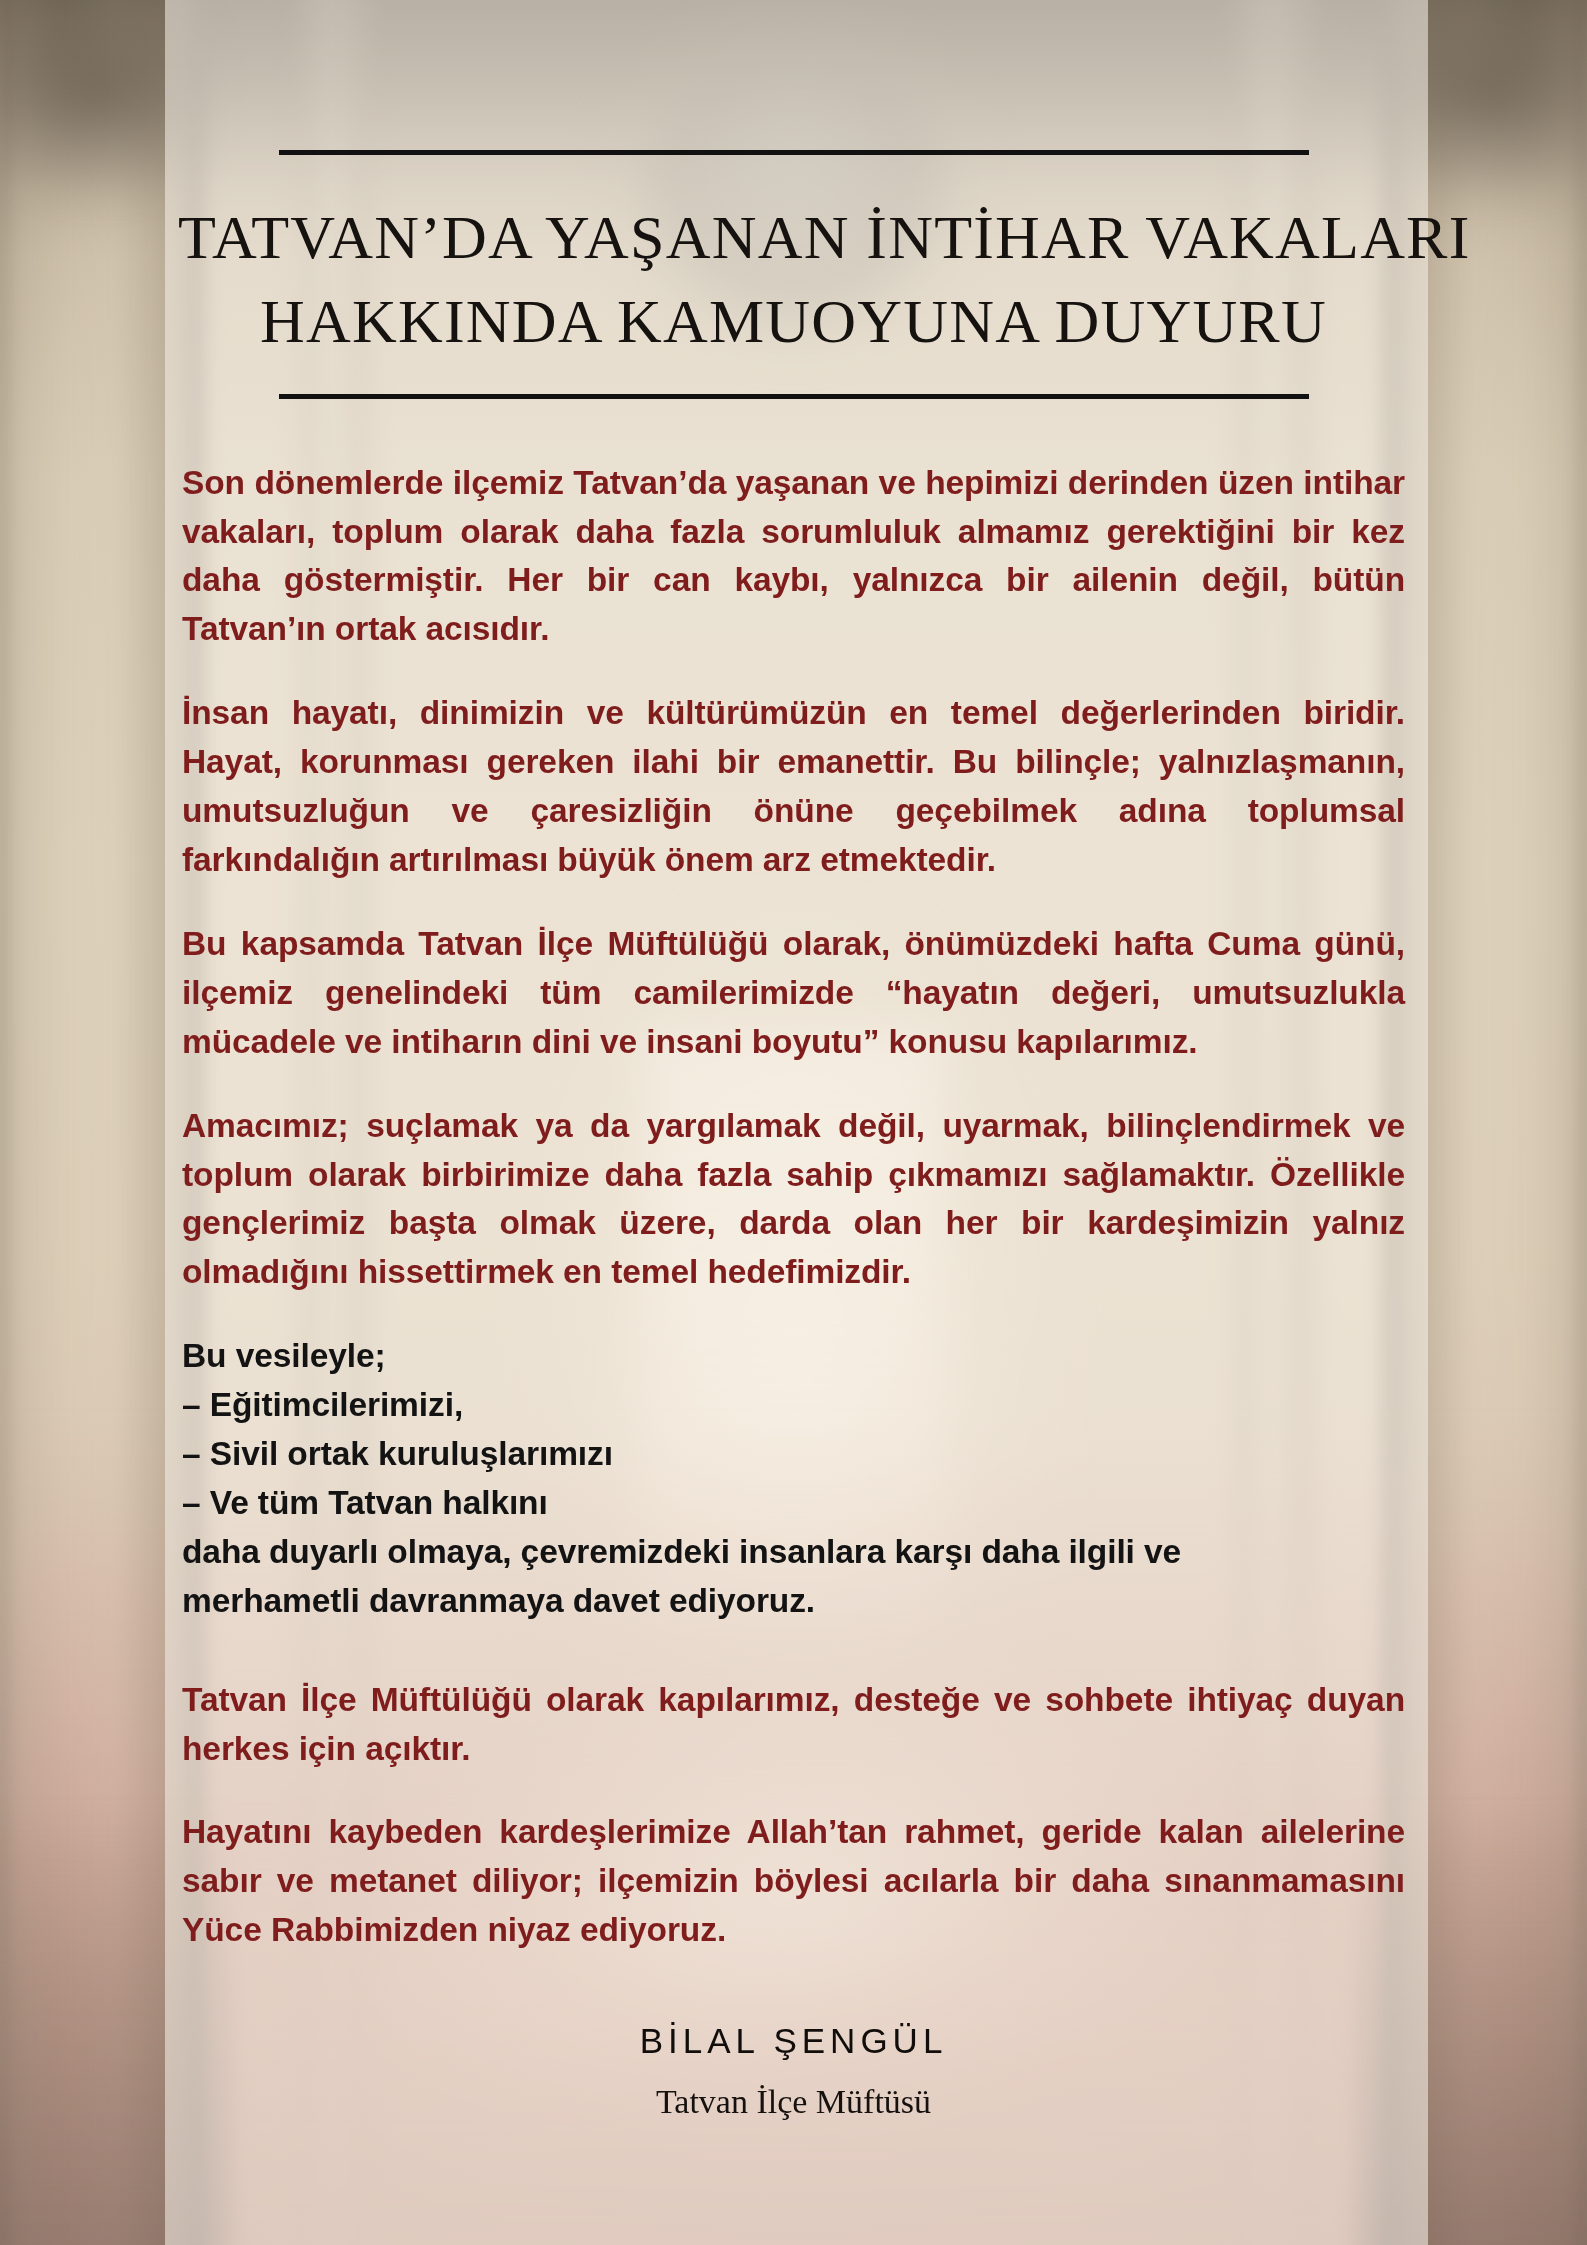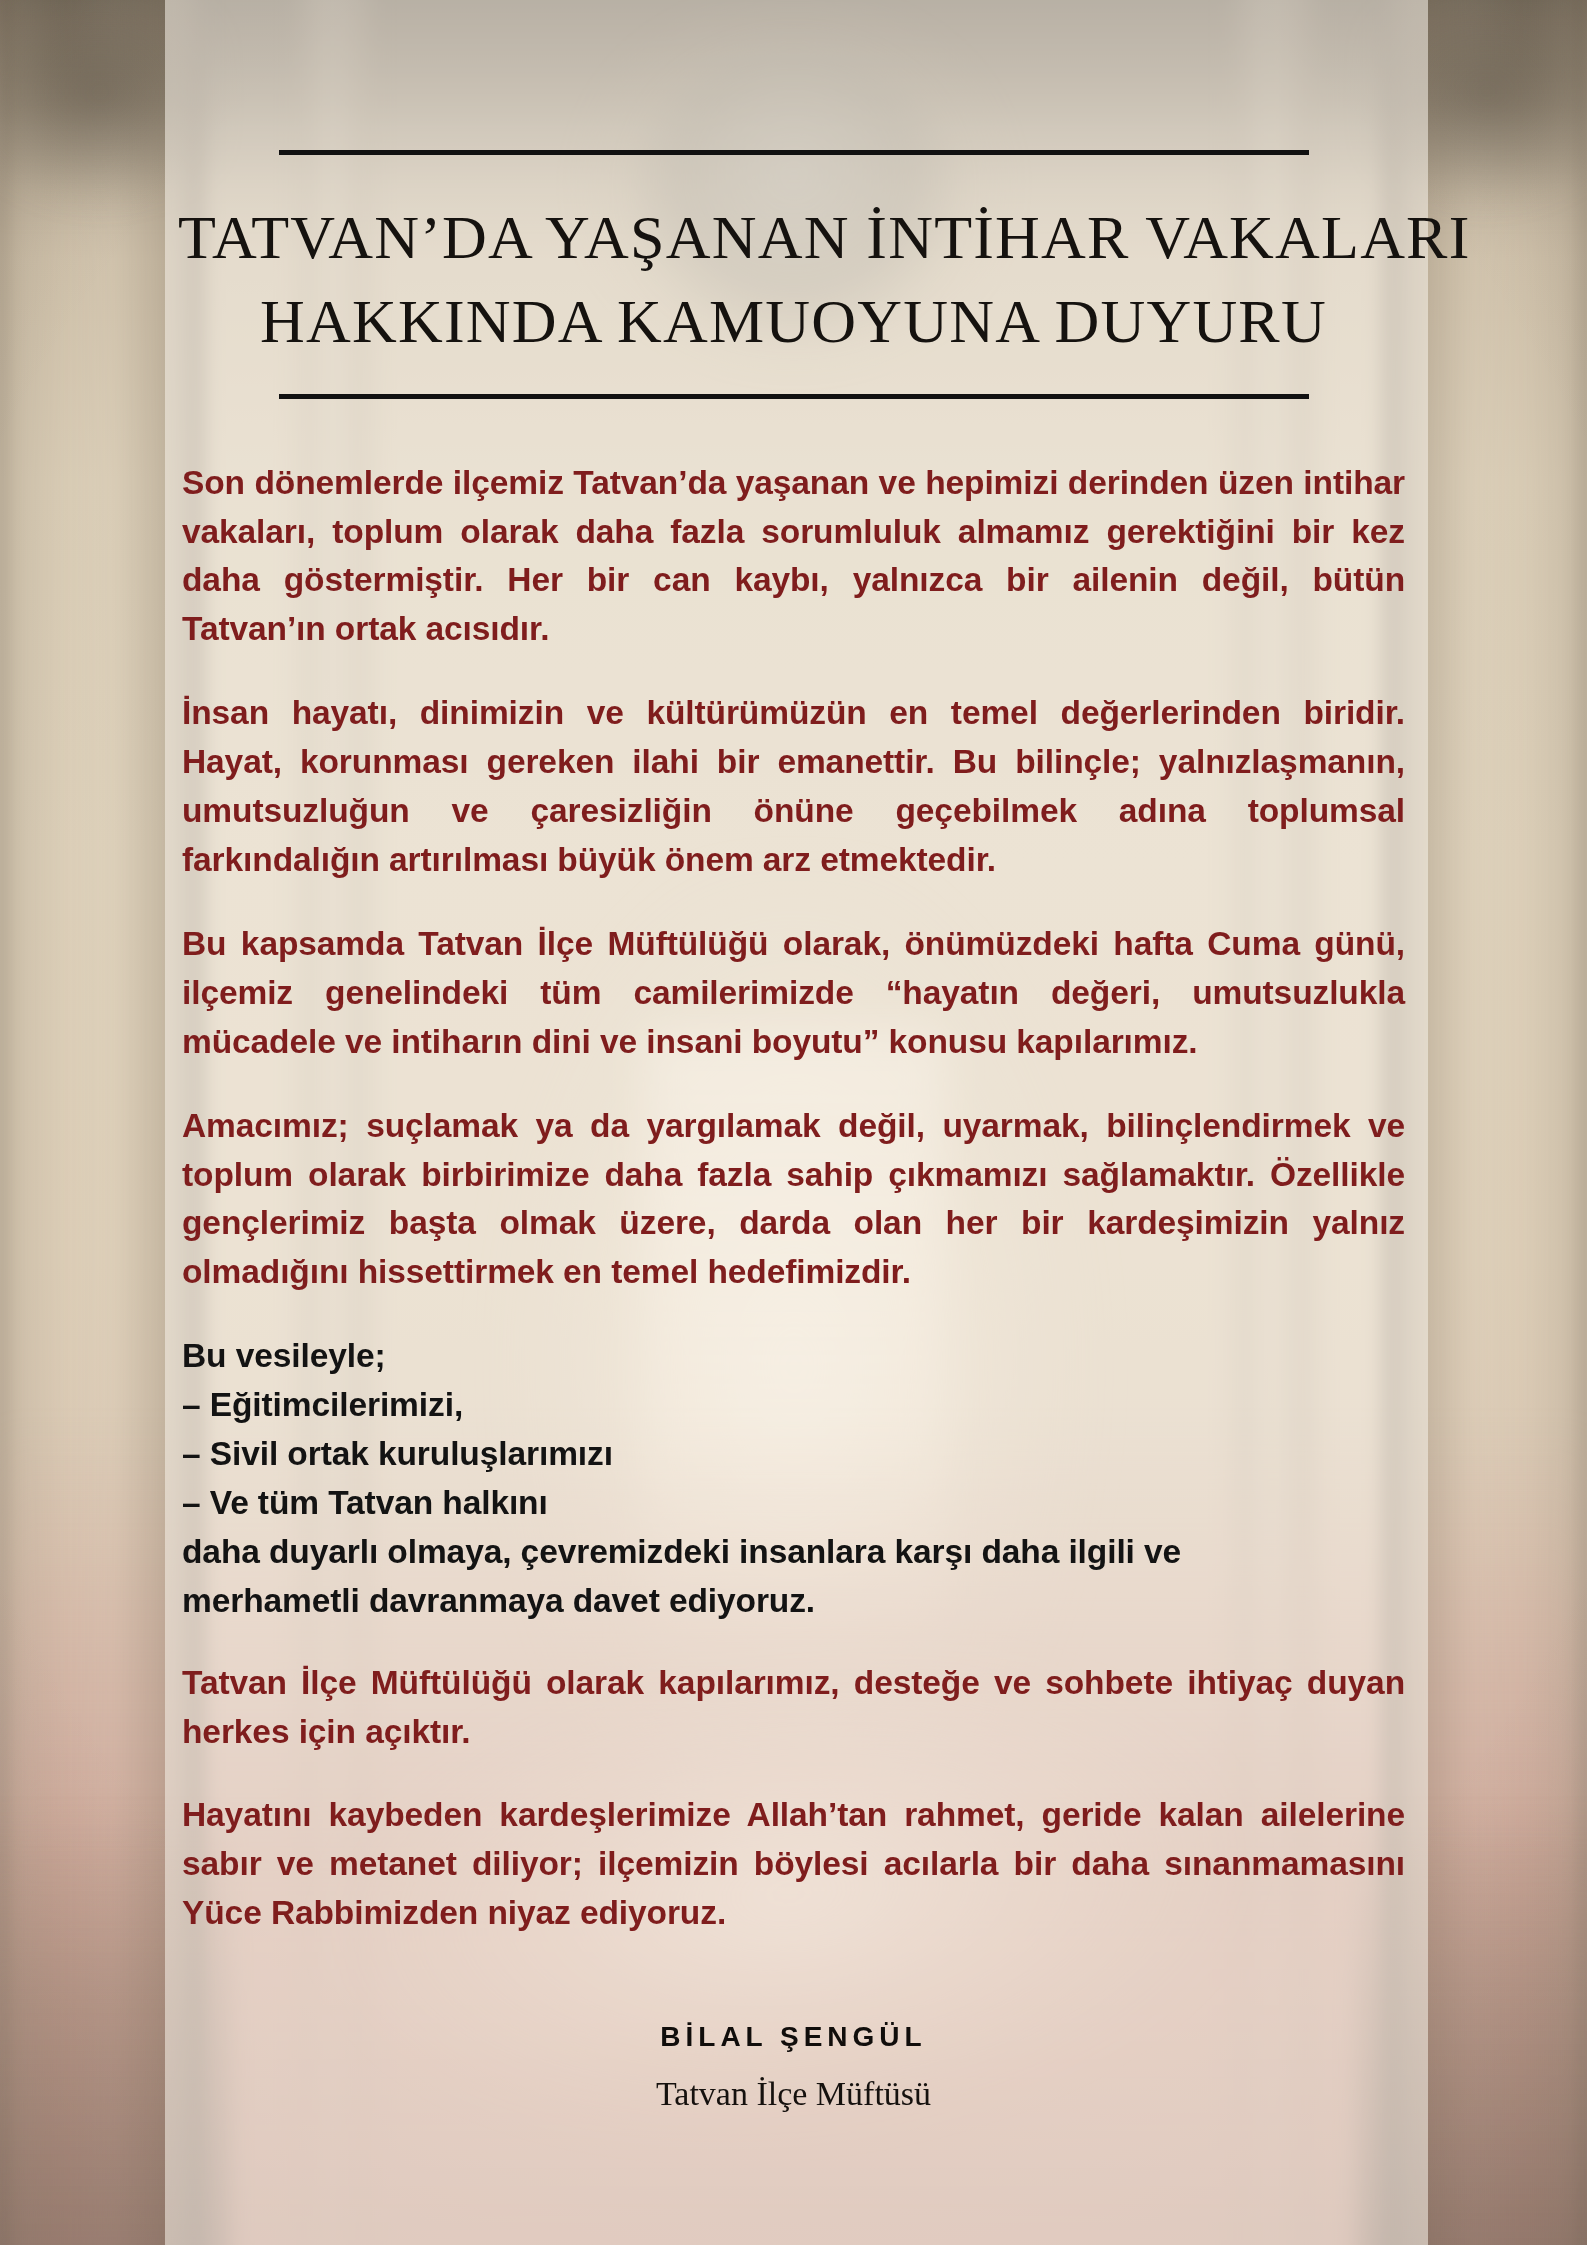--- a/index.html
+++ b/index.html
@@ -217,41 +217,41 @@
     font-weight:bold;
     line-height:1.46;
     color:#7f1d1d;
     text-align:justify;
     text-justify:inter-word;
     margin-bottom:35px;
     letter-spacing:-0.1px;
   }
   .para:last-child { margin-bottom:4px; }
 
-  .list-block { margin-bottom:33px; }
+  .list-block { margin-bottom:50px; }
   .list-line {
     font-size:33.5px;
     font-weight:bold;
     line-height:1.46;
     color:#131313;
     text-align:left;
     letter-spacing:-0.1px;
   }
 
   
   #signature {
     position:absolute;
     left:0; right:0;
     top:2020px;
     text-align:center;
     z-index:2;
   }
   .sig-name {
-    font-size:28px;
-    font-weight:bold;
+    font-size:35px;
+    font-weight:normal;
     letter-spacing:5px;
     color:#100d0b;
     line-height:1.2;
   }
   .sig-role {
     font-family:"Liberation Serif", serif;
     font-size:34px;
     color:#15110e;
     margin-top:20px;
     line-height:1.2;

